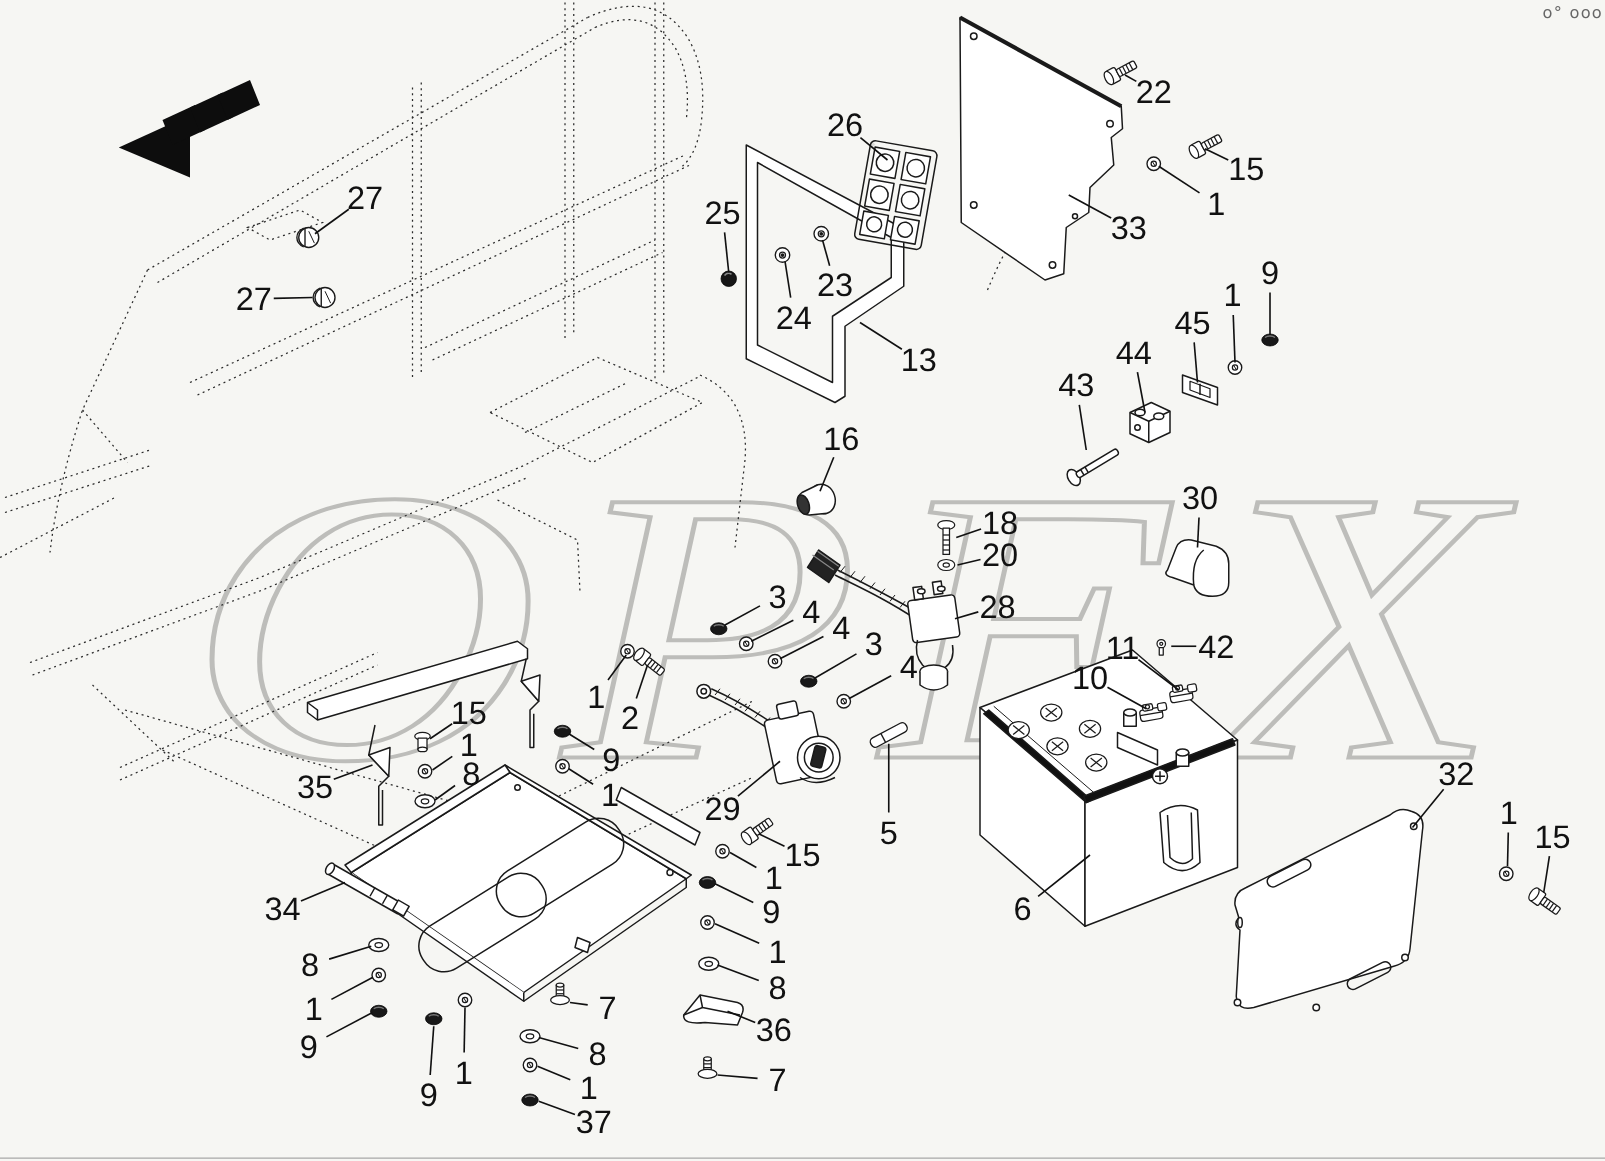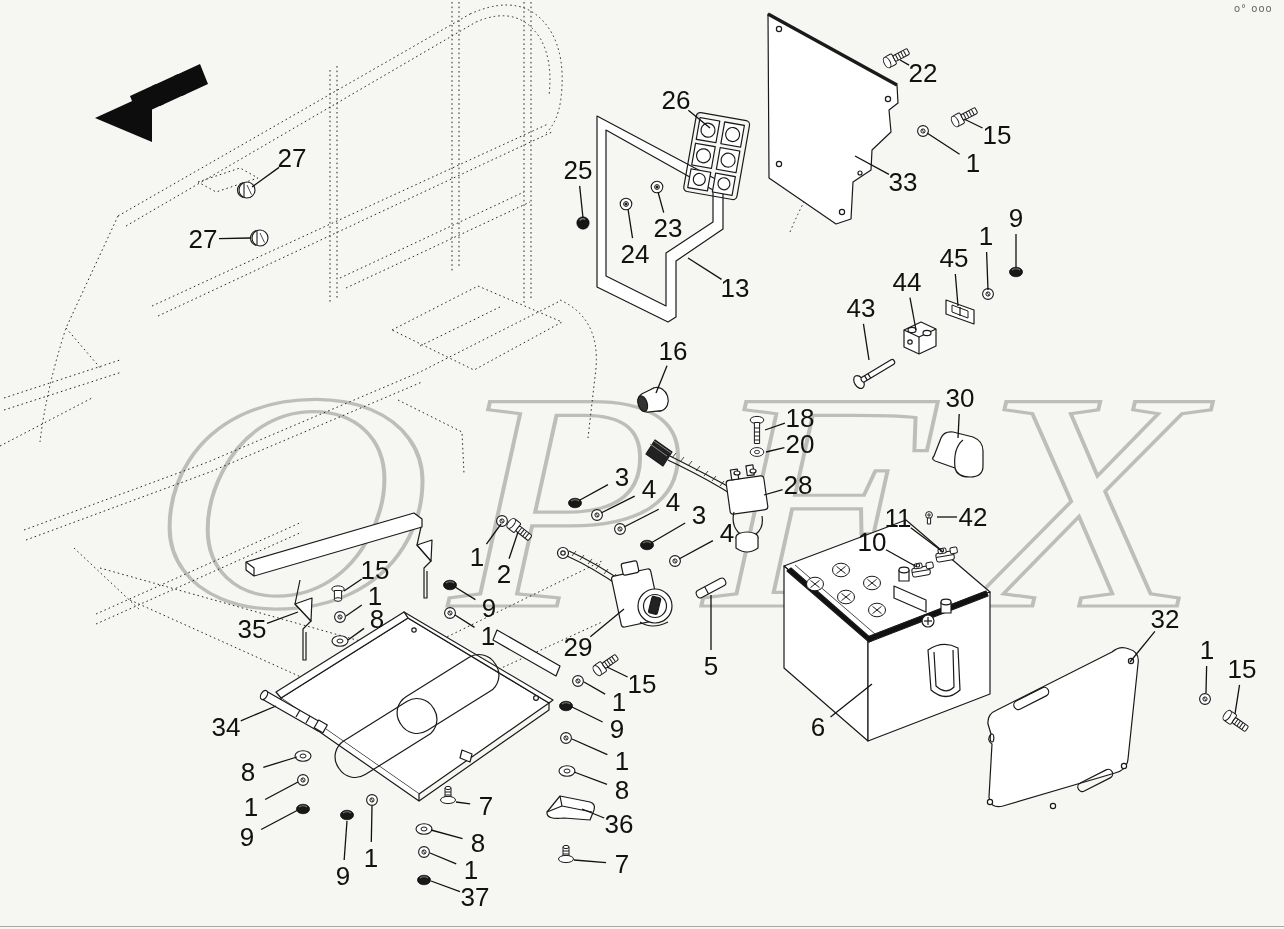--- a/index.html
+++ b/index.html
@@ -1,19 +1,19 @@
 <!DOCTYPE html>
 <html><head>
 <meta charset="utf-8">
 <style>
   html,body{margin:0;padding:0;background:#e9e9e7;}
   .page{position:relative;width:1284px;height:929px;background:#f6f6f3;overflow:hidden;
         font-family:"Liberation Sans",sans-serif;}
   svg{position:absolute;left:0;top:0;}
-  .corner-mark{position:absolute;top:3px;left:1234px;font-size:10px;color:#666;
+  .corner-mark{position:absolute;top:3px;left:1234px;font-size:13px;color:#666;
         letter-spacing:1px;font-family:"DejaVu Sans",sans-serif;}
   .callout-text{font-family:"Liberation Sans",sans-serif;font-size:26px;fill:#111;}
   .bottom-edge{position:absolute;left:0;top:926px;width:1284px;height:1px;background:#a8a8a8;}
 </style>
 </head>
 <body>
 
 <div class="page">
 
 <svg width="1284" height="929" viewBox="0 0 1284 929">

